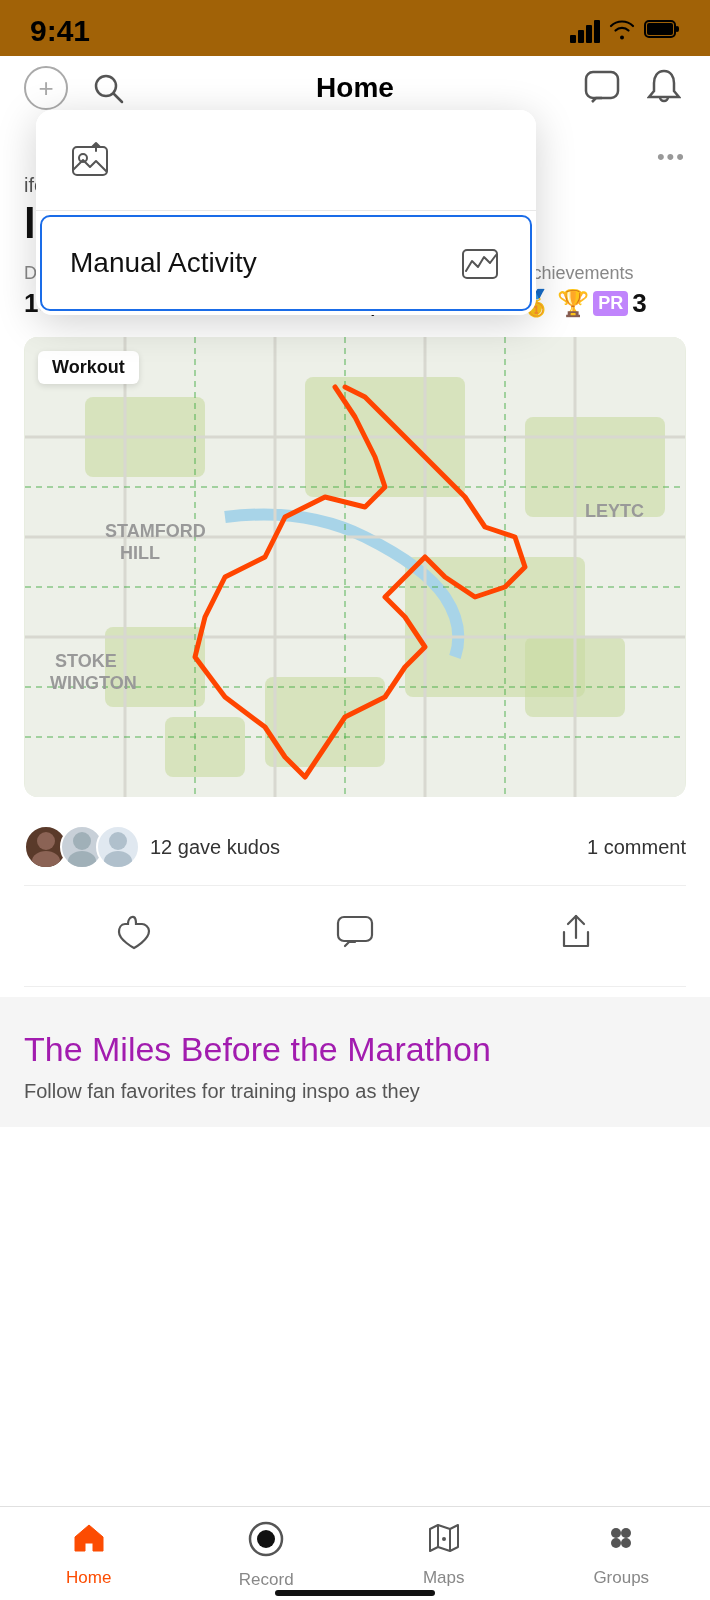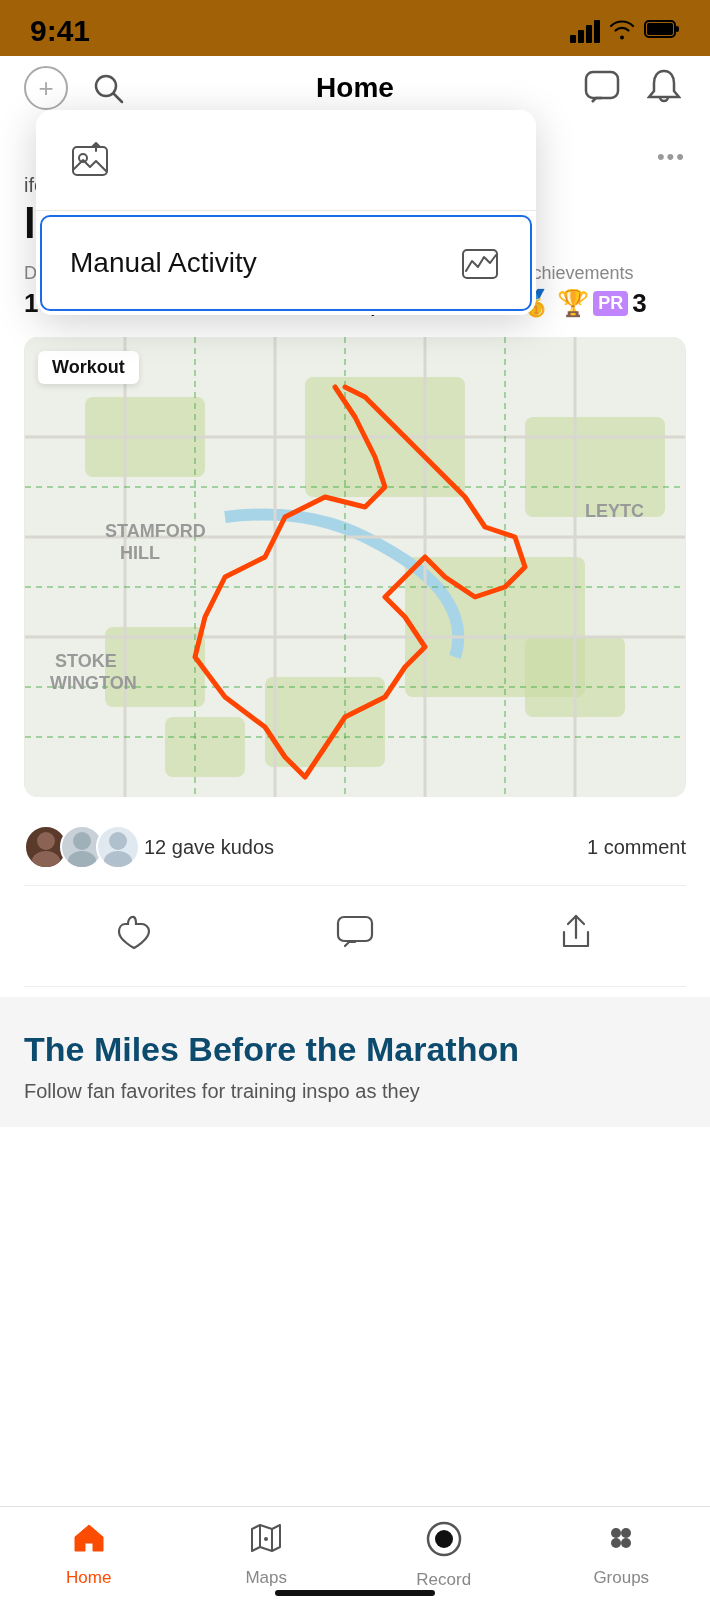--- a/index.html
+++ b/index.html
@@ -220,21 +220,21 @@
     
     .kudos-row {
       display: flex;
       align-items: center;
       justify-content: space-between;
       padding: 10px 0 16px 0;
     }
     .kudos-left {
       display: flex;
       align-items: center;
-      gap: 4px;
+      gap: 10px;
     }
     .avatar-stack {
       display: flex;
     }
     .avatar {
       width: 44px;
       height: 44px;
       border-radius: 50%;
       border: 2px solid #fff;
       overflow: hidden;
@@ -272,22 +272,22 @@
     }
 
     
     .promo-section {
       background: #f5f5f5;
       padding: 32px 24px 24px 24px;
       margin-top: 10px;
     }
     .promo-title {
       font-size: 34px;
-      font-weight: 700;
-      color: #0c4a6e;
+      font-weight: 400;
+      color: #a21caf;
       margin-bottom: 10px;
       line-height: 1.2;
     }
     .promo-subtitle {
       font-size: 20px;
       color: #555;
     }
 
     
     .bottom-nav {
@@ -563,38 +563,38 @@
     <span class="nav-icon active">
       <svg width="34" height="34" viewBox="0 0 34 34" fill="none">
         <path d="M3 16 L17 4 L31 16 L31 30 L21 30 L21 22 L13 22 L13 30 L3 30 Z" fill="#FC4C02" stroke="#FC4C02" stroke-width="1" stroke-linejoin="round"></path>
       </svg>
     </span>
     <span class="nav-label active">Home</span>
   </div>
 
   <div class="nav-item">
     <span class="nav-icon">
+      <svg width="36" height="36" viewBox="0 0 36 36" fill="none">
+        <circle cx="18" cy="18" r="16" stroke="#555" stroke-width="2.5" fill="none"></circle>
+        <circle cx="18" cy="18" r="9" fill="#111"></circle>
+      </svg>
+    </span>
+    <span class="nav-label">Record</span>
+  </div>
+
+  <div class="nav-item">
+    <span class="nav-icon">
       <svg width="34" height="34" viewBox="0 0 34 34" fill="none">
         <path d="M3 8 L11 4 L23 8 L31 4 L31 26 L23 30 L11 26 L3 30 Z" stroke="#555" stroke-width="2" stroke-linejoin="round" fill="none"></path>
         <line x1="11" y1="4" x2="11" y2="26" stroke="#555" stroke-width="2"></line>
         <line x1="23" y1="8" x2="23" y2="30" stroke="#555" stroke-width="2"></line>
         <circle cx="17" cy="18" r="2" fill="#555"></circle>
       </svg>
     </span>
     <span class="nav-label">Maps</span>
-  </div>
-
-  <div class="nav-item">
-    <span class="nav-icon">
-      <svg width="36" height="36" viewBox="0 0 36 36" fill="none">
-        <circle cx="18" cy="18" r="16" stroke="#555" stroke-width="2.5" fill="none"></circle>
-        <circle cx="18" cy="18" r="9" fill="#111"></circle>
-      </svg>
-    </span>
-    <span class="nav-label">Record</span>
   </div>
 
   <div class="nav-item">
     <span class="nav-icon">
       <svg width="34" height="34" viewBox="0 0 34 34" fill="none">
         <circle cx="12" cy="12" r="5" fill="#555"></circle>
         <circle cx="22" cy="12" r="5" fill="#555"></circle>
         <circle cx="12" cy="22" r="5" fill="#555"></circle>
         <circle cx="22" cy="22" r="5" fill="#555"></circle>
       </svg>

